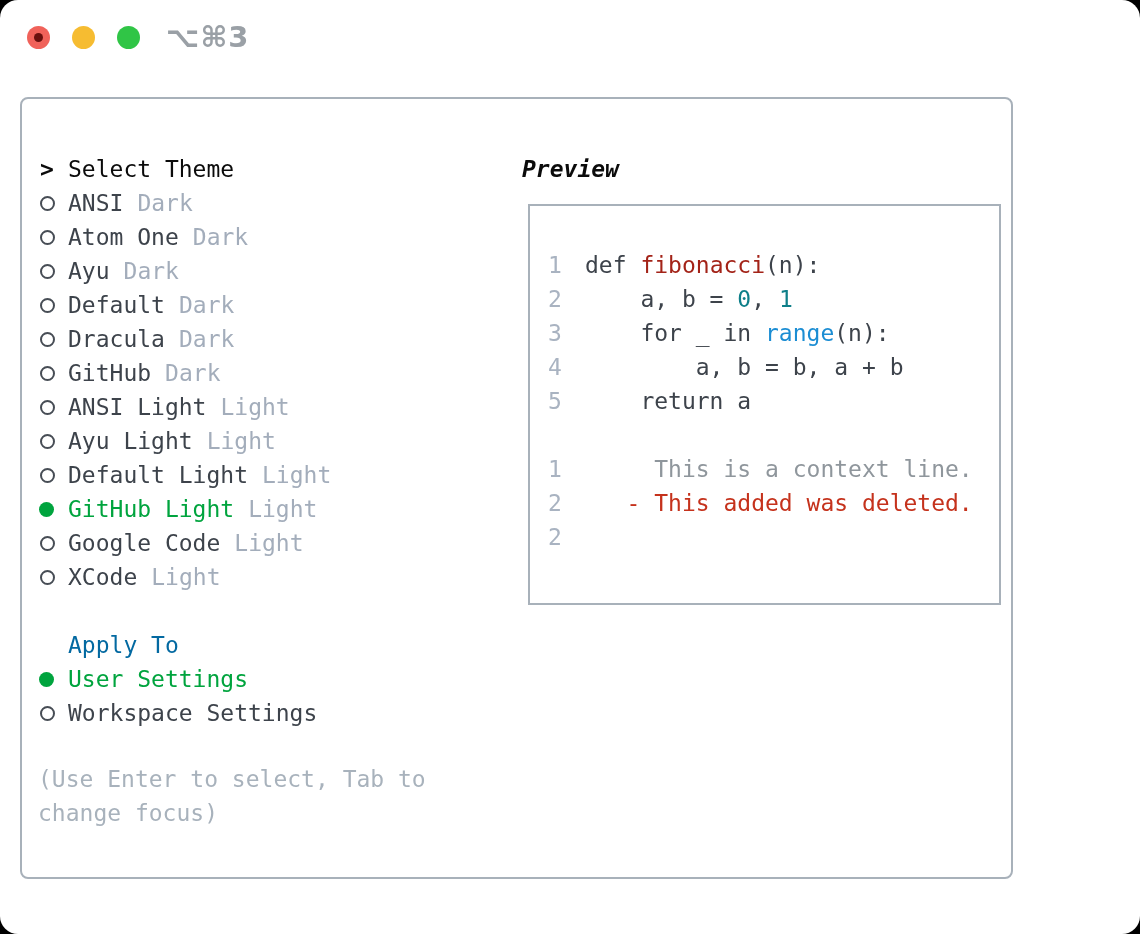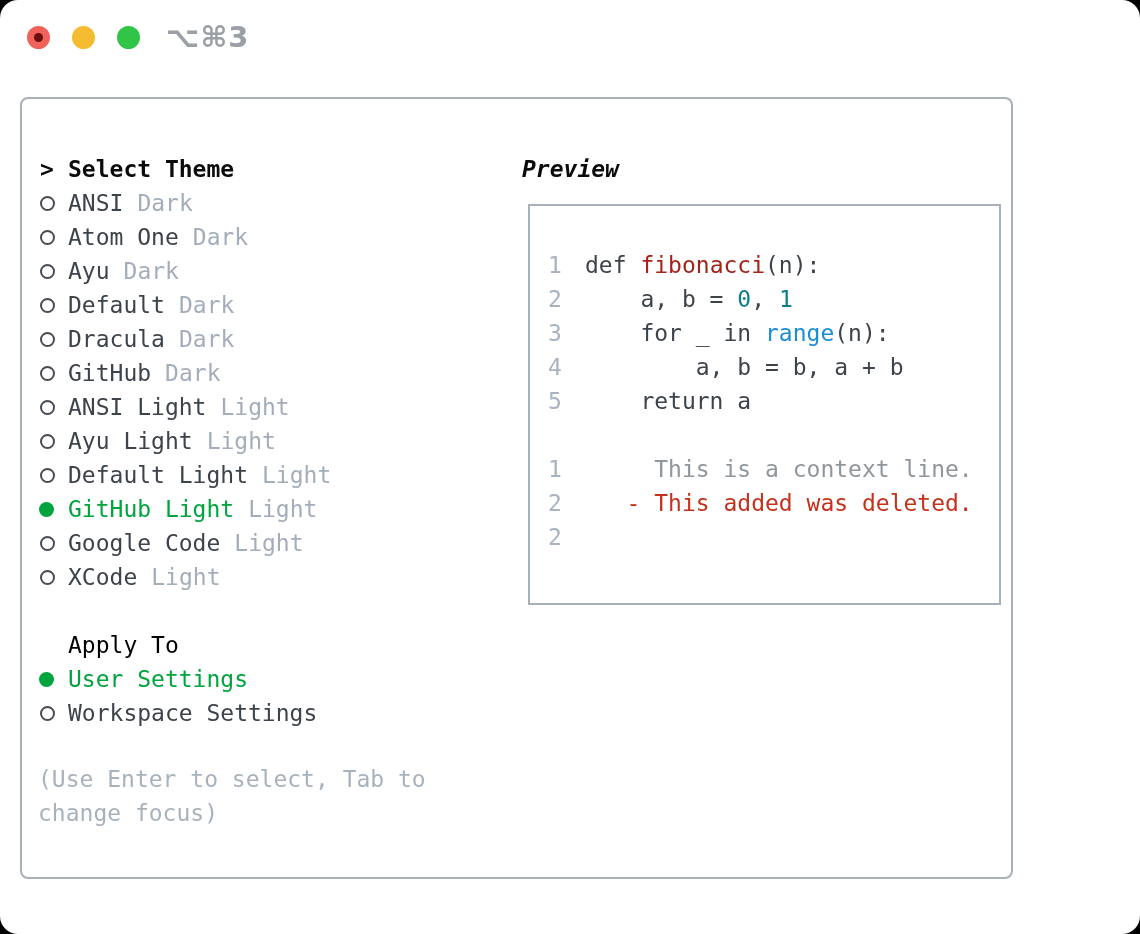--- a/index.html
+++ b/index.html
@@ -27,29 +27,29 @@
   
   .panel{
     position:absolute;left:20px;top:97px;width:989px;height:778px;
     border:2px solid #a8b1ba;border-radius:8px;background:#fff;
   }
   
   .left-col{position:absolute;left:18px;top:53px;}
   .row{height:34px;display:flex;align-items:center;font-size:23px;white-space:pre;}
   .marker{width:28px;display:flex;align-items:center;flex:none;}
   .prompt{font-weight:bold;color:#0b0b0b;}
-  .h-label{font-weight:bold;color:#0b0b0b;}
+  .h-label{font-weight:normal;color:#0b0b0b;}
   .ring{width:11px;height:11px;border:2px solid #474d55;border-radius:50%;display:inline-block;}
   .dot{width:15px;height:15px;background:#00a43e;border-radius:50%;display:inline-block;margin-left:-1px;}
   .t-name{color:#3d434b;}
   .t-variant{color:#a3adbb;margin-left:14px;}
   .row.selected .t-name{color:#00a43e;}
   .apply-label{color:#3d434b;text-align:center;}
   .row.selected .apply-label{color:#00a43e;}
-  .apply-header{color:#000000;}
+  .apply-header{color:#0369a1;}
   .spacer{height:34px;}
   .hint{
     margin-top:32px;margin-left:-2px;width:434px;color:#a8b2bc;
     font-size:23px;line-height:34px;
   }
   
   .preview-title{
     position:absolute;left:500px;top:53px;height:34px;display:flex;align-items:center;
     font-size:23px;font-weight:bold;color:#0b0b0b;font-style:italic;
   }

